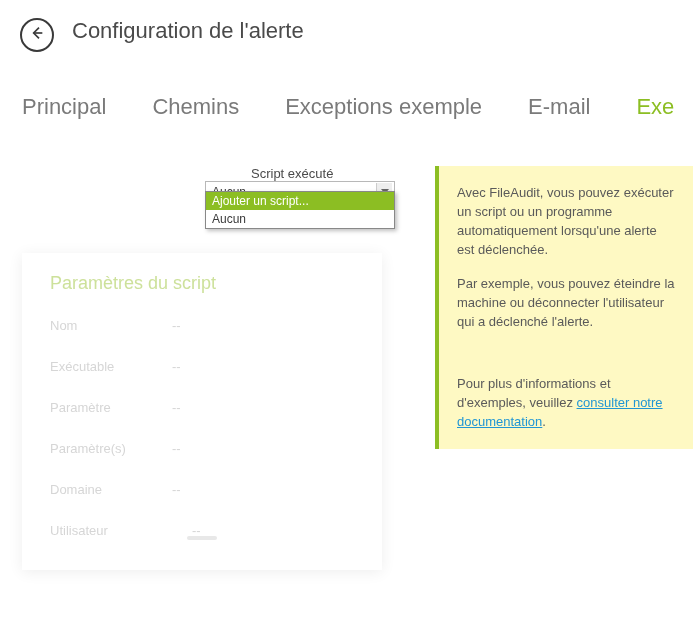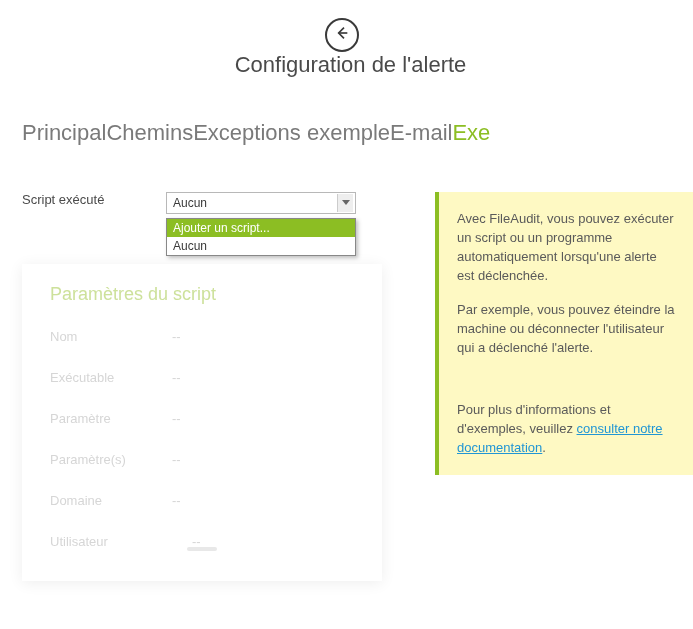--- a/index.html
+++ b/index.html
@@ -6,59 +6,59 @@
   html, body {
     margin: 0; padding: 0;
     width: 693px; height: 629px;
     font-family: "Segoe UI", Arial, sans-serif;
     background: #fff;
     color: #3a3a3a;
     overflow: hidden;
   }
   .header {
     display: flex;
-    align-items: center;
     padding: 18px 12px 12px 20px;
-    flex-direction: column;
   }
   .back-btn {
     width: 34px; height: 34px;
     border: 2px solid #3a3a3a;
     border-radius: 50%;
     display: flex; align-items: center; justify-content: center;
     cursor: pointer;
     margin-right: 18px;
   }
   .back-btn svg { width: 16px; height: 16px; }
   .page-title {
     font-size: 22px;
     font-weight: 300;
     color: #4a4a4a;
   }
   .tabs {
     display: flex;
+    gap: 46px;
     padding: 30px 22px 16px 22px;
     font-size: 22px;
     font-weight: 300;
     color: #7a7a7a;
     white-space: nowrap;
   }
   .tab { cursor: pointer; }
   .tab.active { color: #8CBE23; text-align: center; }
   .content {
     display: flex;
     padding: 30px 0 0 22px;
     gap: 40px;
     align-items: flex-start;
   }
   .left-col { flex: 1; position: relative; }
   .field-row {
     display: flex;
-    align-items: flex-start;
+    align-items: flex-end;
     margin-bottom: 18px;
+    flex-direction: column;
   }
   .field-label {
     width: 144px;
     font-size: 13px;
     color: #4a4a4a;
   }
   .dropdown {
     position: relative;
     width: 190px;
     border-radius: 10px;
@@ -76,21 +76,21 @@
     cursor: pointer;
   }
   .dropdown-caret {
     width: 16px; height: 18px;
     background: #eee;
     border-left: 1px solid #ccc;
     display: flex; align-items: center; justify-content: center;
   }
   .dropdown-list {
     position: absolute;
-    top: 26px; left: 0;
+    top: 10px; left: 0;
     width: 100%;
     border: 1px solid #888;
     background: #fff;
     box-shadow: 2px 2px 4px rgba(0,0,0,0.25);
     z-index: 10;
   }
   .dropdown-item {
     padding: 2px 6px;
     font-size: 12px;
     cursor: pointer;

